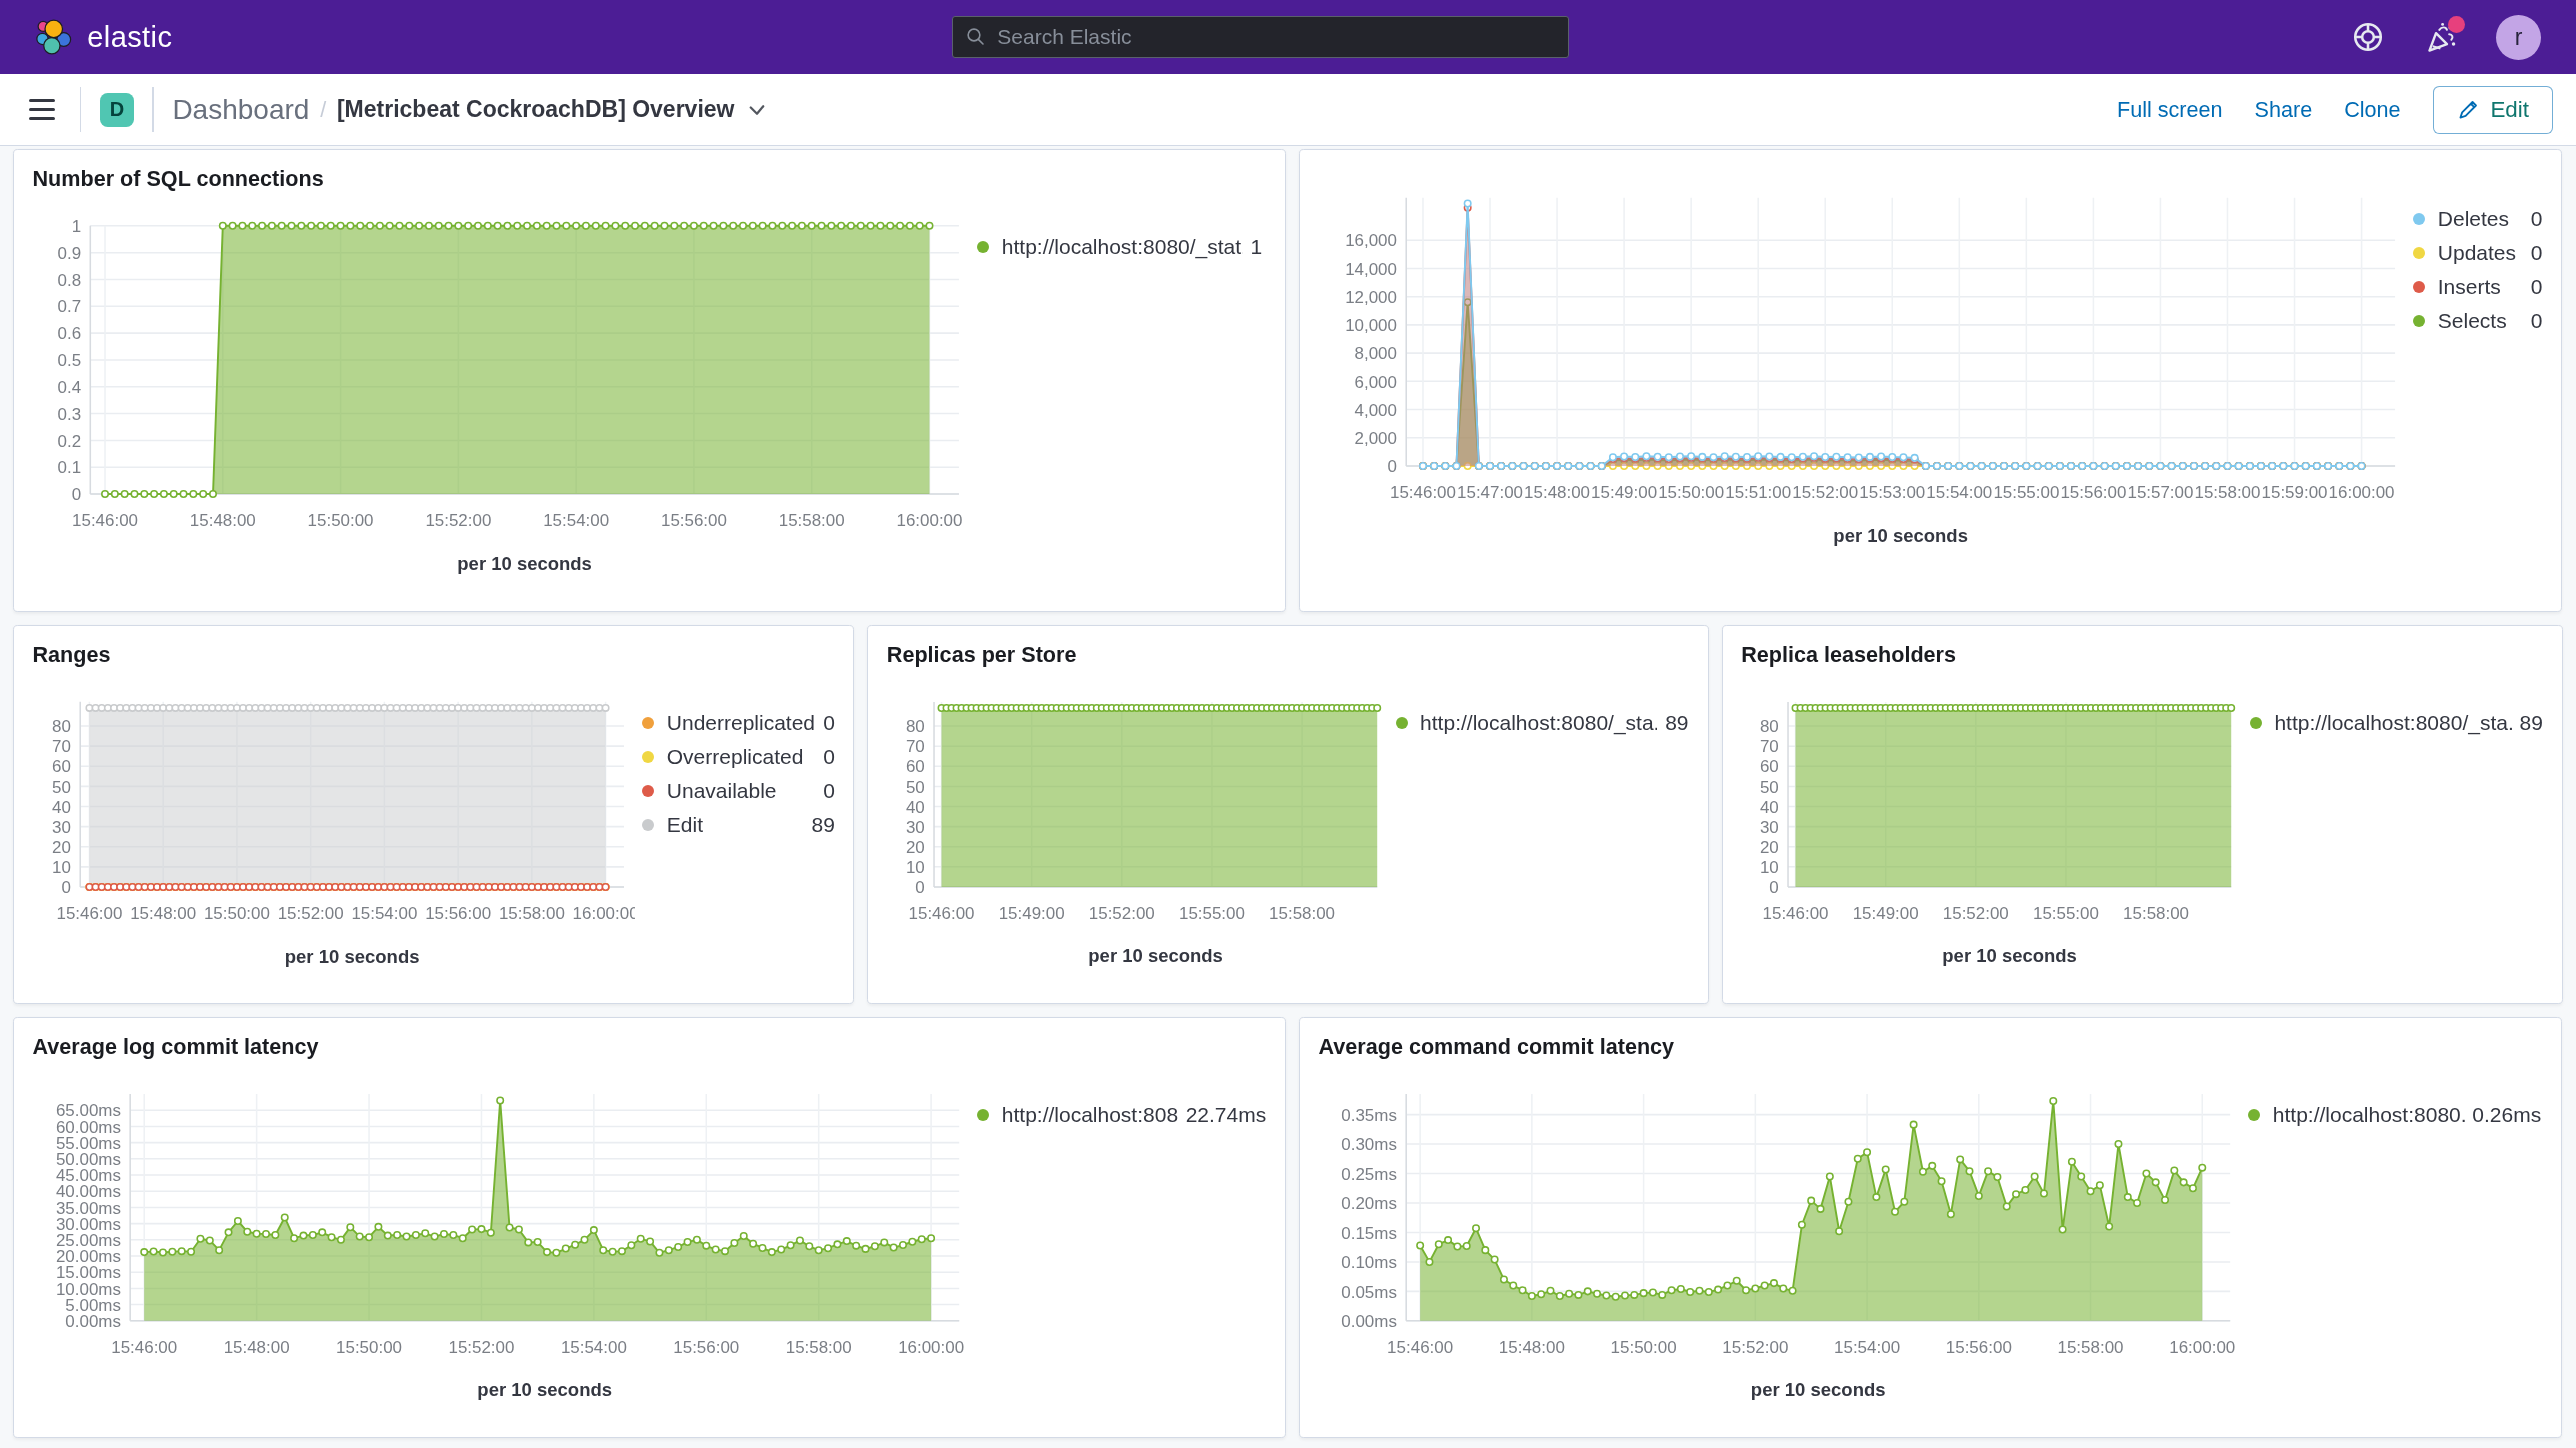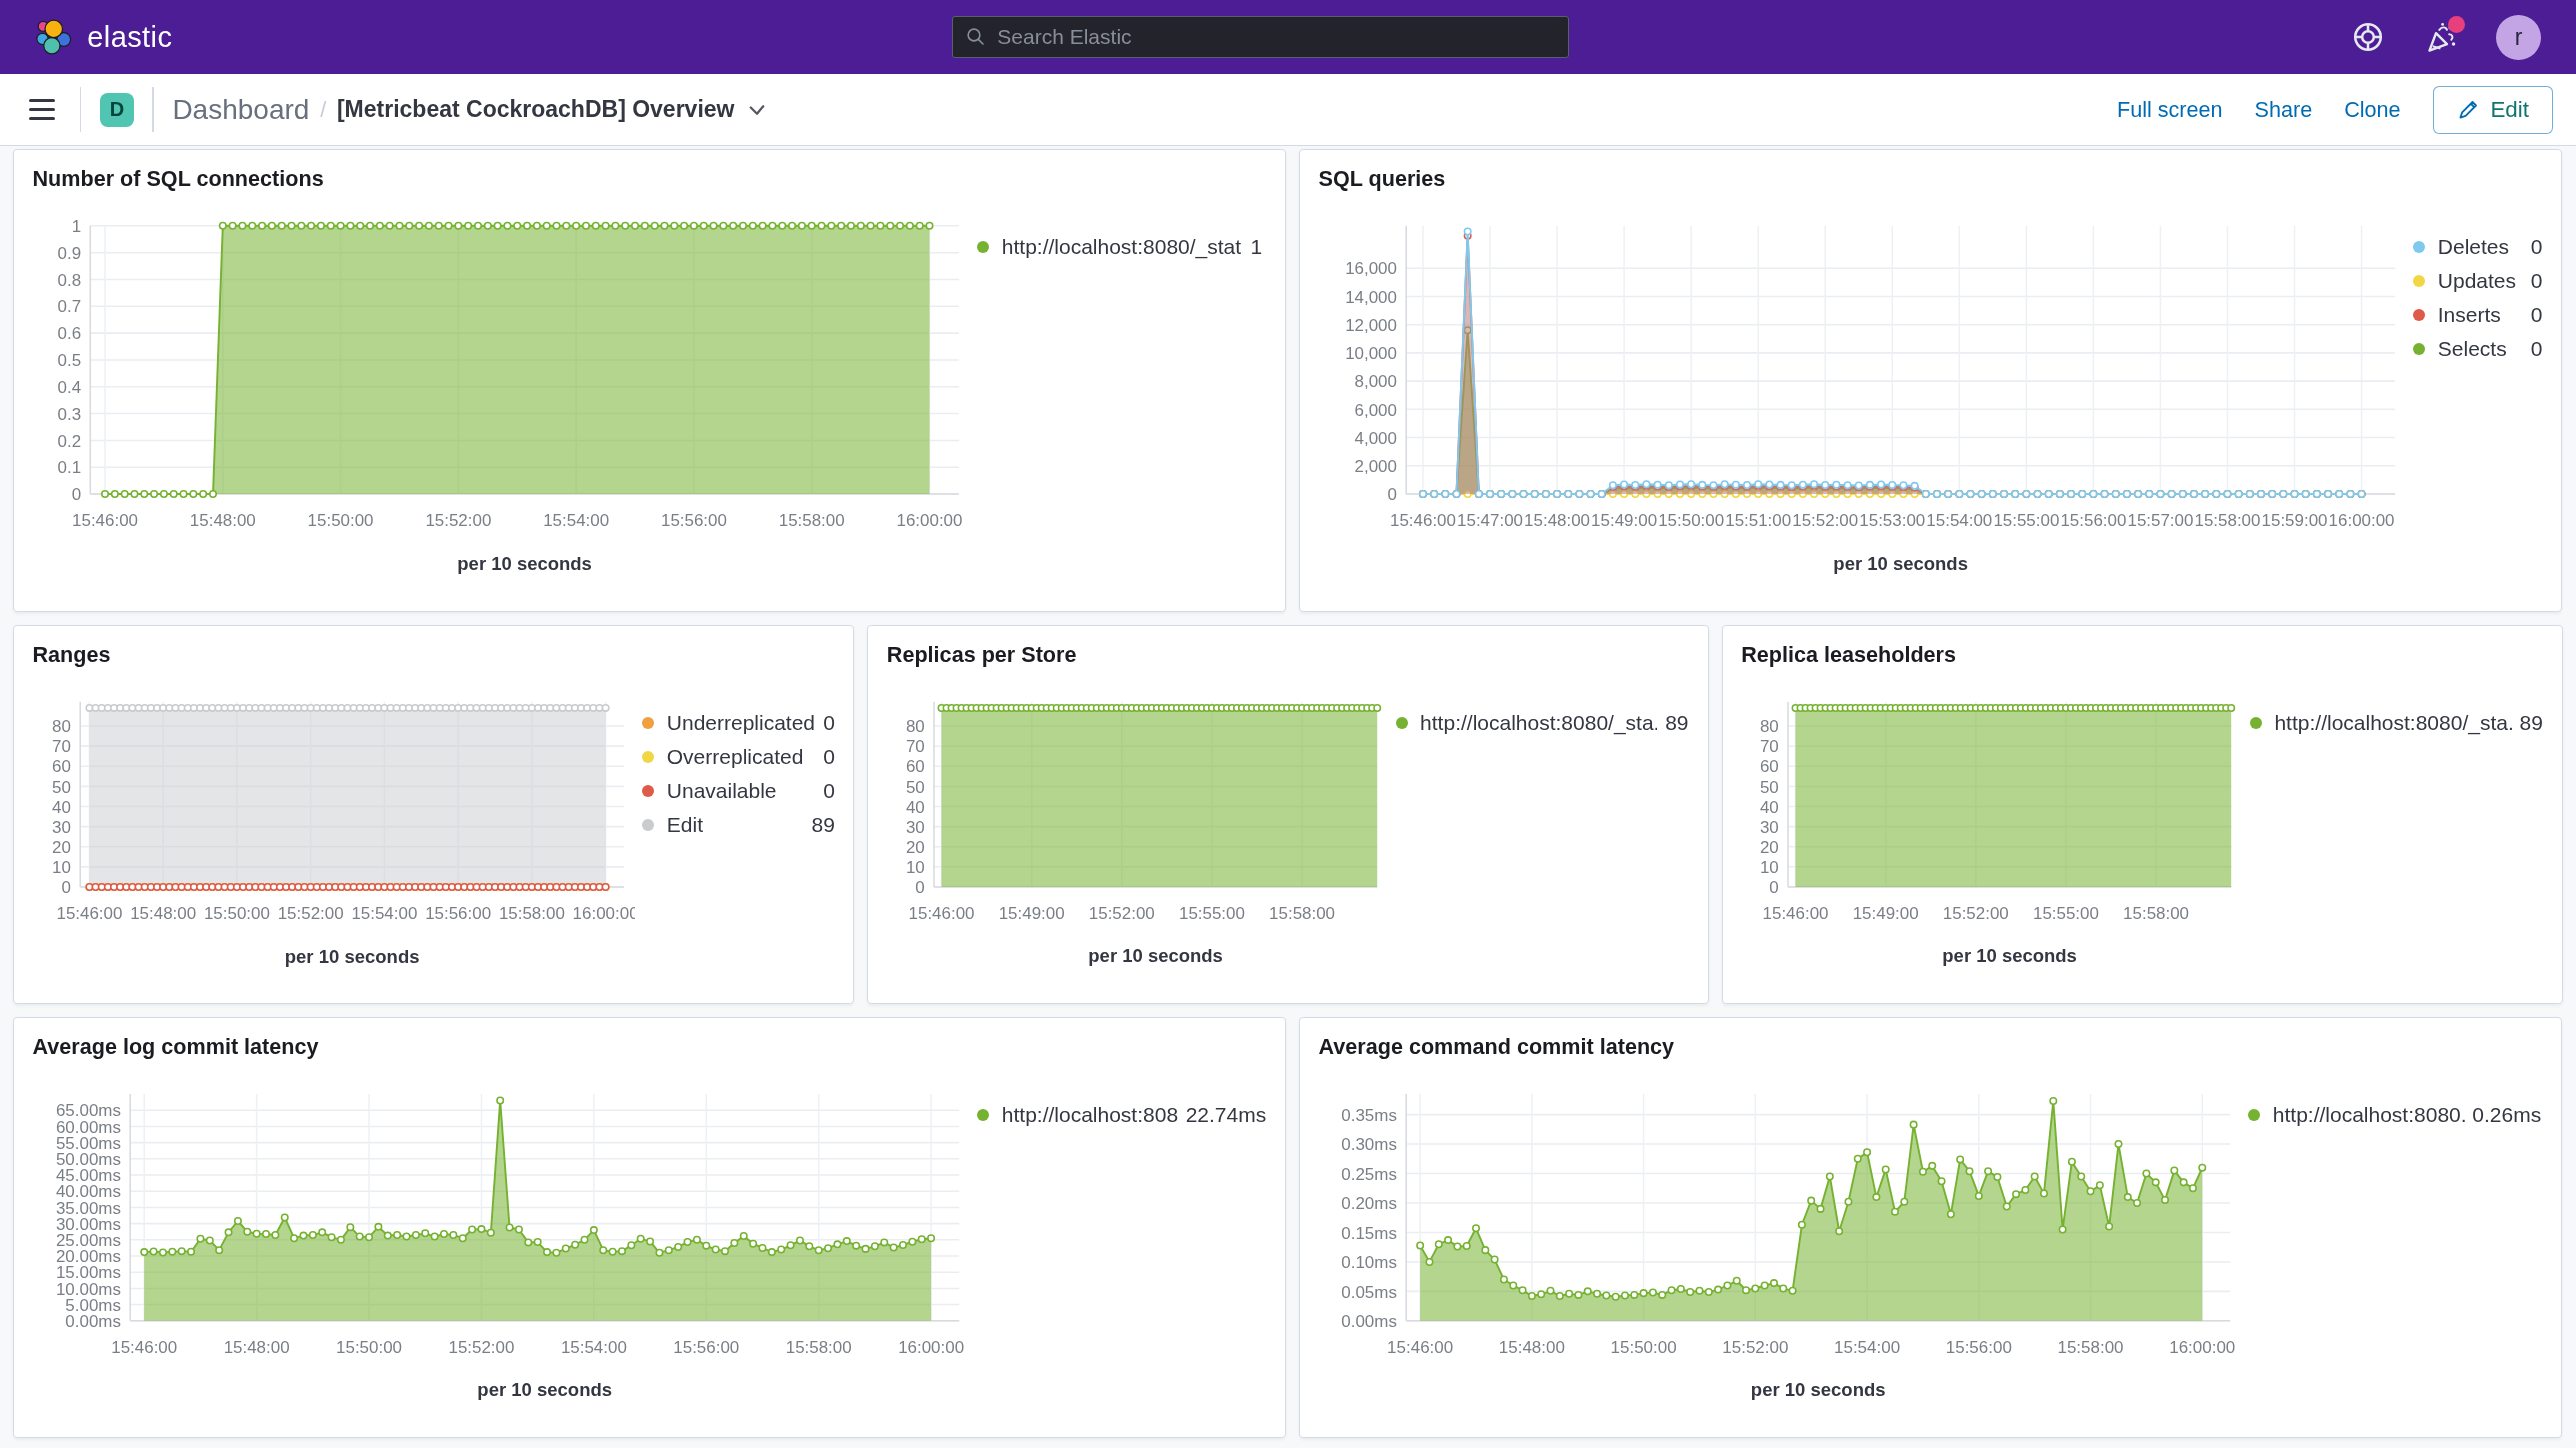--- a/index.html
+++ b/index.html
@@ -280,21 +280,20 @@
         <div class="legend" style="width:285px">
             <div class="lg-row">
               <span class="lg-dot" style="background: rgb(118, 178, 49);"></span>
               <span class="lg-label">http://localhost:8080/_stat...</span>
               <span class="lg-val">1</span>
             </div>
           </div>
       </div>
     </section>
     <section class="panel" style="flex:0 0 1263px">
-      <h2 class="panel-title">SQL queries</h2>
       <div class="chart-row">
         <svg width="1087" height="390" viewBox="0 0 1410 506">
             <line x1="113" x2="1396" y1="388" y2="388" stroke="#EAEDF1" stroke-width="2"></line>
             <text x="101" y="396" text-anchor="end" fill="#7A7E85" font-size="22">0</text>
             <line x1="113" x2="1396" y1="351.36842105263156" y2="351.36842105263156" stroke="#EAEDF1" stroke-width="2"></line>
             <text x="101" y="359.36842105263156" text-anchor="end" fill="#7A7E85" font-size="22">2,000</text>
             <line x1="113" x2="1396" y1="314.7368421052632" y2="314.7368421052632" stroke="#EAEDF1" stroke-width="2"></line>
             <text x="101" y="322.7368421052632" text-anchor="end" fill="#7A7E85" font-size="22">4,000</text>
             <line x1="113" x2="1396" y1="278.10526315789474" y2="278.10526315789474" stroke="#EAEDF1" stroke-width="2"></line>
             <text x="101" y="286.10526315789474" text-anchor="end" fill="#7A7E85" font-size="22">6,000</text>

